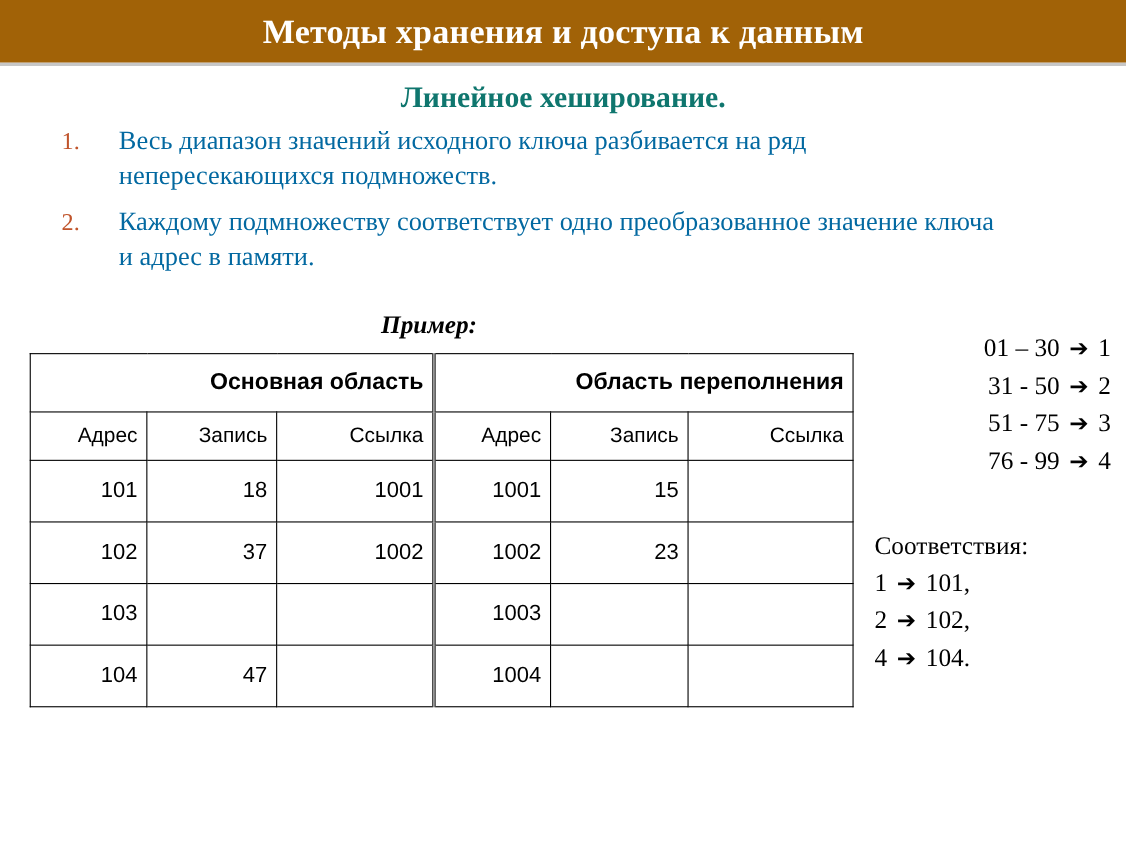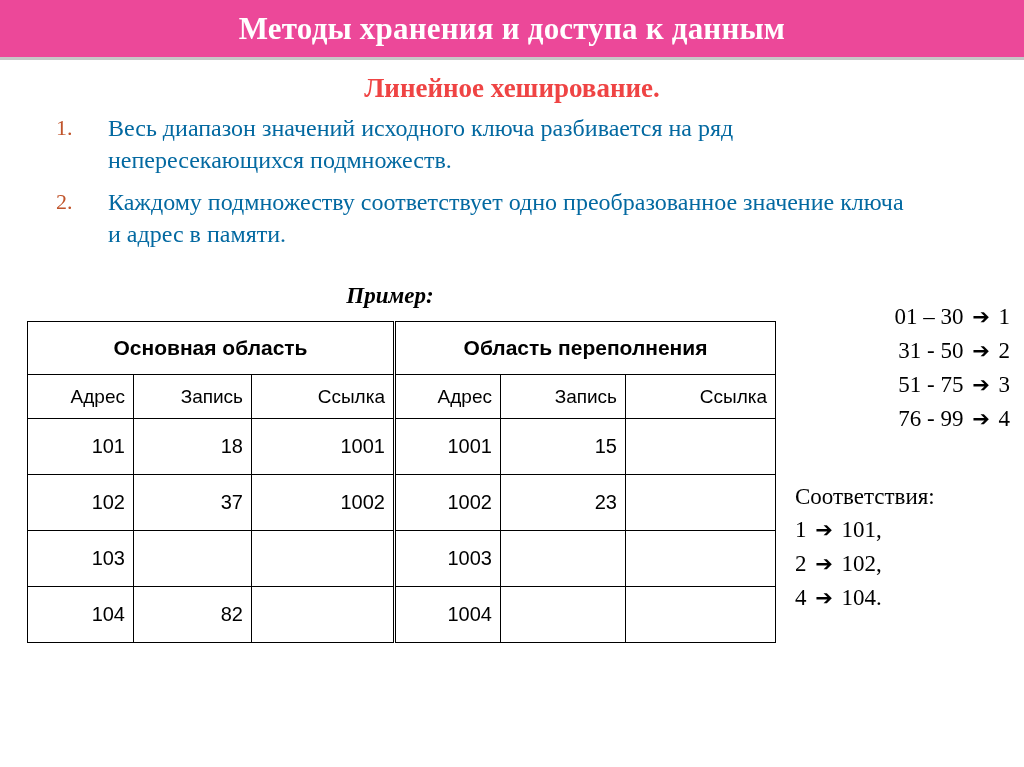--- a/index.html
+++ b/index.html
@@ -17,21 +17,21 @@
     color: #000000;
   }
 
   
   .title-banner {
     position: absolute;
     left: 0;
     top: 0;
     width: 1024px;
     height: 57px;
-    background: #ec4899;
+    background: #a16207;
     display: flex;
     align-items: center;
     justify-content: center;
   }
   .title-banner-text {
     color: #FFFFFF;
     font-family: "Liberation Serif", "DejaVu Serif", serif;
     font-weight: bold;
     font-size: 31px;
     letter-spacing: 0.2px;
@@ -46,21 +46,21 @@
     background: #C7C7C7;
   }
 
   
   .subtitle {
     position: absolute;
     left: 0;
     top: 73px;
     width: 1024px;
     text-align: center;
-    color: #ef4444;
+    color: #0f766e;
     font-weight: bold;
     font-size: 27px;
     font-family: "Liberation Serif", "DejaVu Serif", serif;
   }
 
   
   .bullet-list {
     position: absolute;
     left: 50px;
     top: 112px;
@@ -117,21 +117,20 @@
     padding: 0 8px;
     font-weight: normal;
     text-align: right;
     vertical-align: middle;
     font-size: 20px;
     color: #000000;
   }
   .data-table .region-head {
     font-weight: bold;
     font-size: 21px;
-    text-align: center;
     height: 52px;
   }
   .data-table .col-head {
     height: 43px;
     font-size: 19px;
   }
   .data-table .body-row td {
     height: 55px;
   }
 
@@ -239,21 +238,21 @@
     <tr class="body-row">
       <td>103</td>
       <td></td>
       <td></td>
       <td style="border-left:3px double #000;">1003</td>
       <td></td>
       <td></td>
     </tr>
     <tr class="body-row">
       <td>104</td>
-      <td>82</td>
+      <td>47</td>
       <td></td>
       <td style="border-left:3px double #000;">1004</td>
       <td></td>
       <td></td>
     </tr>
   </tbody>
 </table>
 
 <div class="ranges">
   <div class="range-line">

